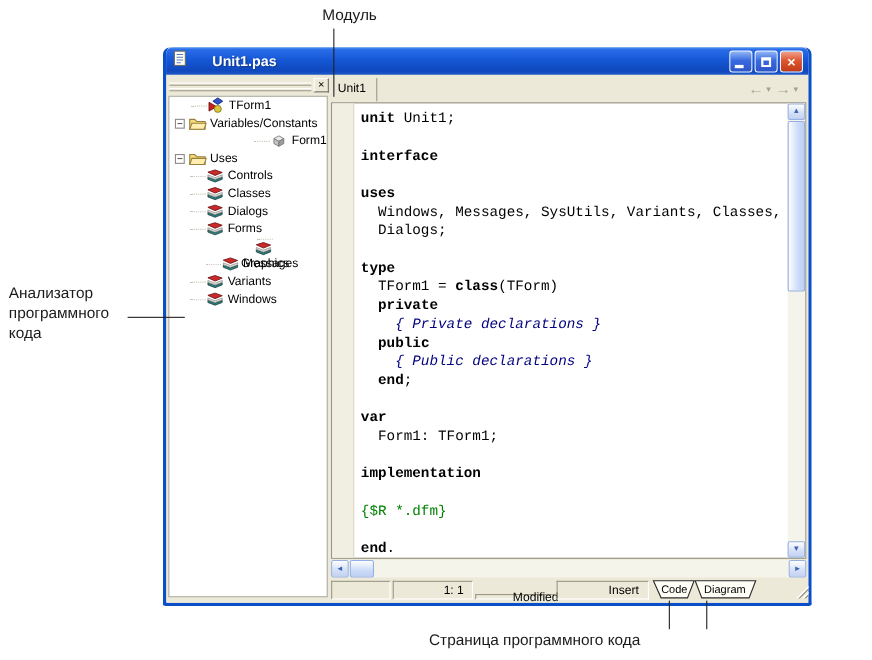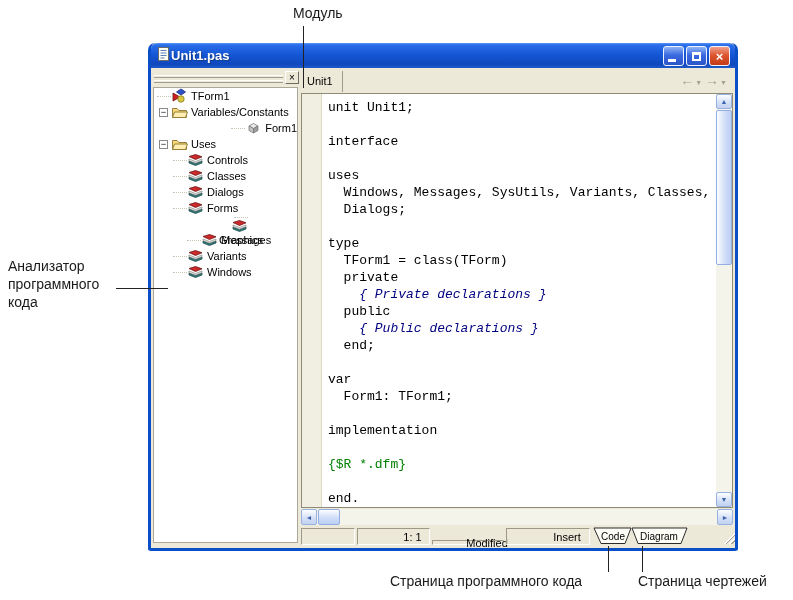--- a/index.html
+++ b/index.html
@@ -14,21 +14,21 @@
   #analyzer-label { width:116px; line-height:18px; }
 
   
   .window { position:absolute; left:148px; top:43px; width:590px; height:508px;
             border:3px solid #0b4fc8; border-top:none; border-radius:7px 7px 3px 3px;
             background:#ece9d8; }
   .titlebar { position:relative; height:25px; margin:-0px -0px 0 -0px;
               border-radius:6px 6px 0 0;
               background:linear-gradient(180deg,#5896f5 0%,#2a6de8 8%,#1557d6 45%,#1048bd 85%,#1e5ac9 100%);
               display:flex; align-items:center; padding:0 5px; }
-  .titletext { color:#fff; font-weight:bold; font-size:13px; margin-left:0;
+  .titletext { color:#fff; font-weight:bold; font-size:13px; margin-left:22px;
                text-shadow:1px 1px 1px #123a86; }
   .winbtns { position:absolute; right:5px; top:3px; display:flex; gap:2px; }
   .wbtn { width:21px; height:20px; border-radius:3px; border:1px solid #eef3ff;
           background:linear-gradient(180deg,#8fb4f4,#3a6ae0 45%,#2c55c8);
           display:flex; align-items:center; justify-content:center; position:relative; }
   .wbtn.close { background:linear-gradient(180deg,#f0a08c,#dd5630 45%,#c33b16);
                 color:#fff; font-size:13px; font-weight:bold; line-height:1; }
   .min-glyph { position:absolute; left:4px; bottom:3px; width:8px; height:3px; background:#fff; }
   .max-glyph { width:9px; height:9px; border:2px solid #fff; border-top-width:3px; }
 
@@ -63,21 +63,21 @@
   .navarrow { font-size:14px; font-weight:bold; line-height:16px; }
   .navdrop { font-size:7px; padding:4px 2px 0 0; }
 
   .editorbox { position:absolute; left:0; top:25px; width:432px; height:415px;
                border:1px solid #8f8b77; background:#fff; }
   .gutter { position:absolute; left:0; top:0; bottom:0; width:20px;
             background:#f1efe2; border-right:1px solid #dcd8c4; }
   .code { position:absolute; left:21px; top:0; right:16px; bottom:0; overflow:hidden;
           padding:5px 0 0 5px; font-family:"Liberation Mono","DejaVu Sans Mono",monospace;
           font-size:13px; line-height:17px; white-space:pre; color:#000; }
-  .s-k { font-weight:normal; }
+  .s-k { font-weight:bold; }
   .s-c { color:#000080; font-style:italic; }
   .s-d { color:#008000; }
 
   
   .vscroll { position:absolute; right:0; top:0; bottom:0; width:16px; background:#f5f4ea; }
   .hscroll { position:absolute; left:0; top:441px; width:432px; height:16px; background:#f5f4ea; }
   .sbtn { position:absolute; width:16px; height:15px; border:1px solid #97b1e2; border-radius:2px;
           background:linear-gradient(180deg,#fdfeff,#d3dff6 60%,#c2d2f2);
           color:#3f63ae; font-size:7px; display:flex; align-items:center; justify-content:center; }
   .hscroll .sbtn { height:16px; width:16px; }
@@ -109,21 +109,20 @@
 
   <div class="ann" id="module-label" style="left:293px;top:5px;">Модуль</div>
   <div class="leader v" style="left:303px;top:26px;height:62px;"></div>
 
   <div class="ann" id="analyzer-label" style="left:8px;top:257px;">Анализатор программного кода</div>
   <div class="leader h" style="left:116px;top:288px;width:52px;"></div>
 
   <div class="ann" style="left:390px;top:573px;">Страница программного кода</div>
   <div class="leader v" style="left:608px;top:546px;height:26px;"></div>
 
-  <div class="ann" style="left:638px;top:573px;">Страница чертежей</div>
   <div class="leader v" style="left:642px;top:546px;height:26px;"></div>
 
   <div class="window">
     <div class="titlebar">
       <span>
         <svg width="15" height="16" viewBox="0 0 15 16">
           <rect x="2.5" y="1.5" width="10" height="13" fill="#fffef2" stroke="#6a6a6a"></rect>
           <line x1="4.5" y1="4.5" x2="10.5" y2="4.5" stroke="#5a7ec0"></line>
           <line x1="4.5" y1="7" x2="10.5" y2="7" stroke="#5a7ec0"></line>
           <line x1="4.5" y1="9.5" x2="10.5" y2="9.5" stroke="#5a7ec0"></line>
@@ -148,21 +147,21 @@
 
       <div class="leftpane">
         <div class="dockhdr">
           <span class="grips">
             <span class="grip" style="display:block"></span>
               <span class="grip" style="display:block;margin-bottom:0"></span>
           </span>
           <button class="xbtn"><span>×</span></button>
         </div>
         <div class="treebox" id="tree">
-            <div class="trow" style="padding-left: 3px;">
+            <div class="trow" style="padding-left: 20px;">
               <span class="expspace"></span>
               <span class="ticon">
                 <svg width="17" height="16" viewBox="0 0 17 16">
                   <polygon points="2,5 9,9 2,13" fill="#cc2020" stroke="#701010" stroke-width="0.8"></polygon>
                   <polygon points="10,1 14.5,4 10,7 5.5,4" fill="#2b50c8" stroke="#15287a" stroke-width="0.8"></polygon>
                   <circle cx="10" cy="11" r="3.2" fill="#d8c840" stroke="#8a7c20" stroke-width="0.8"></circle>
                 </svg>
               </span>
               <span>TForm1</span>
             </div>

